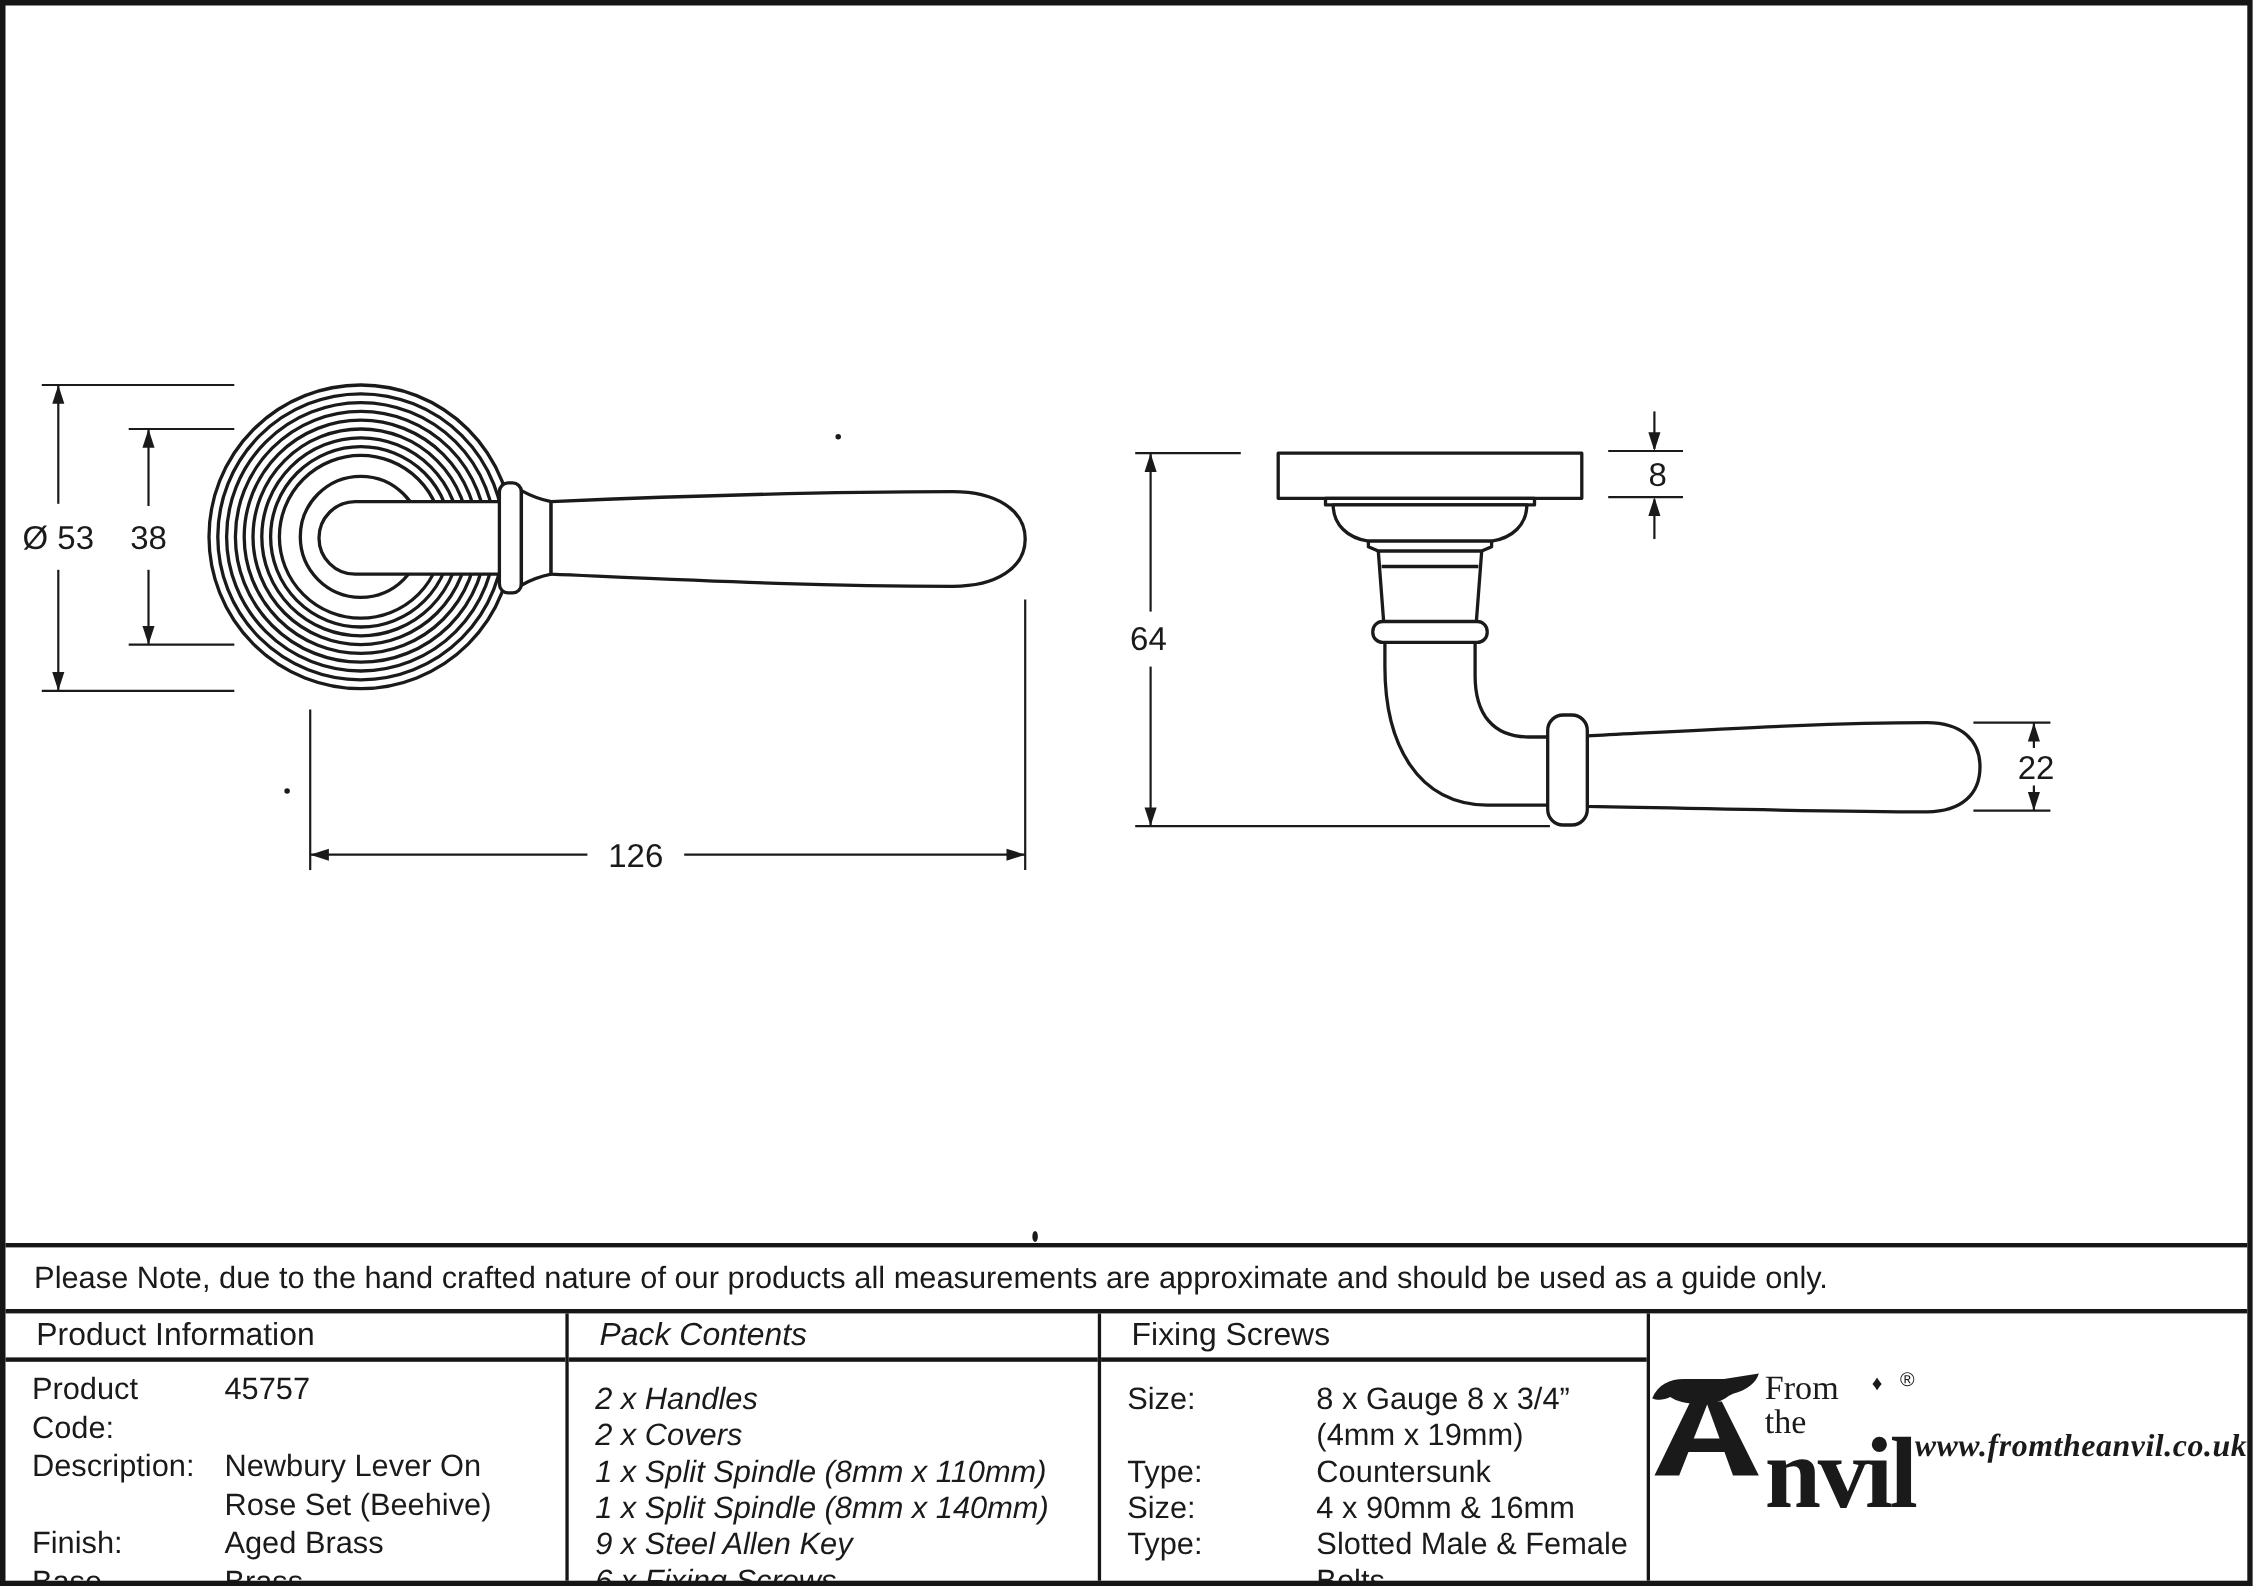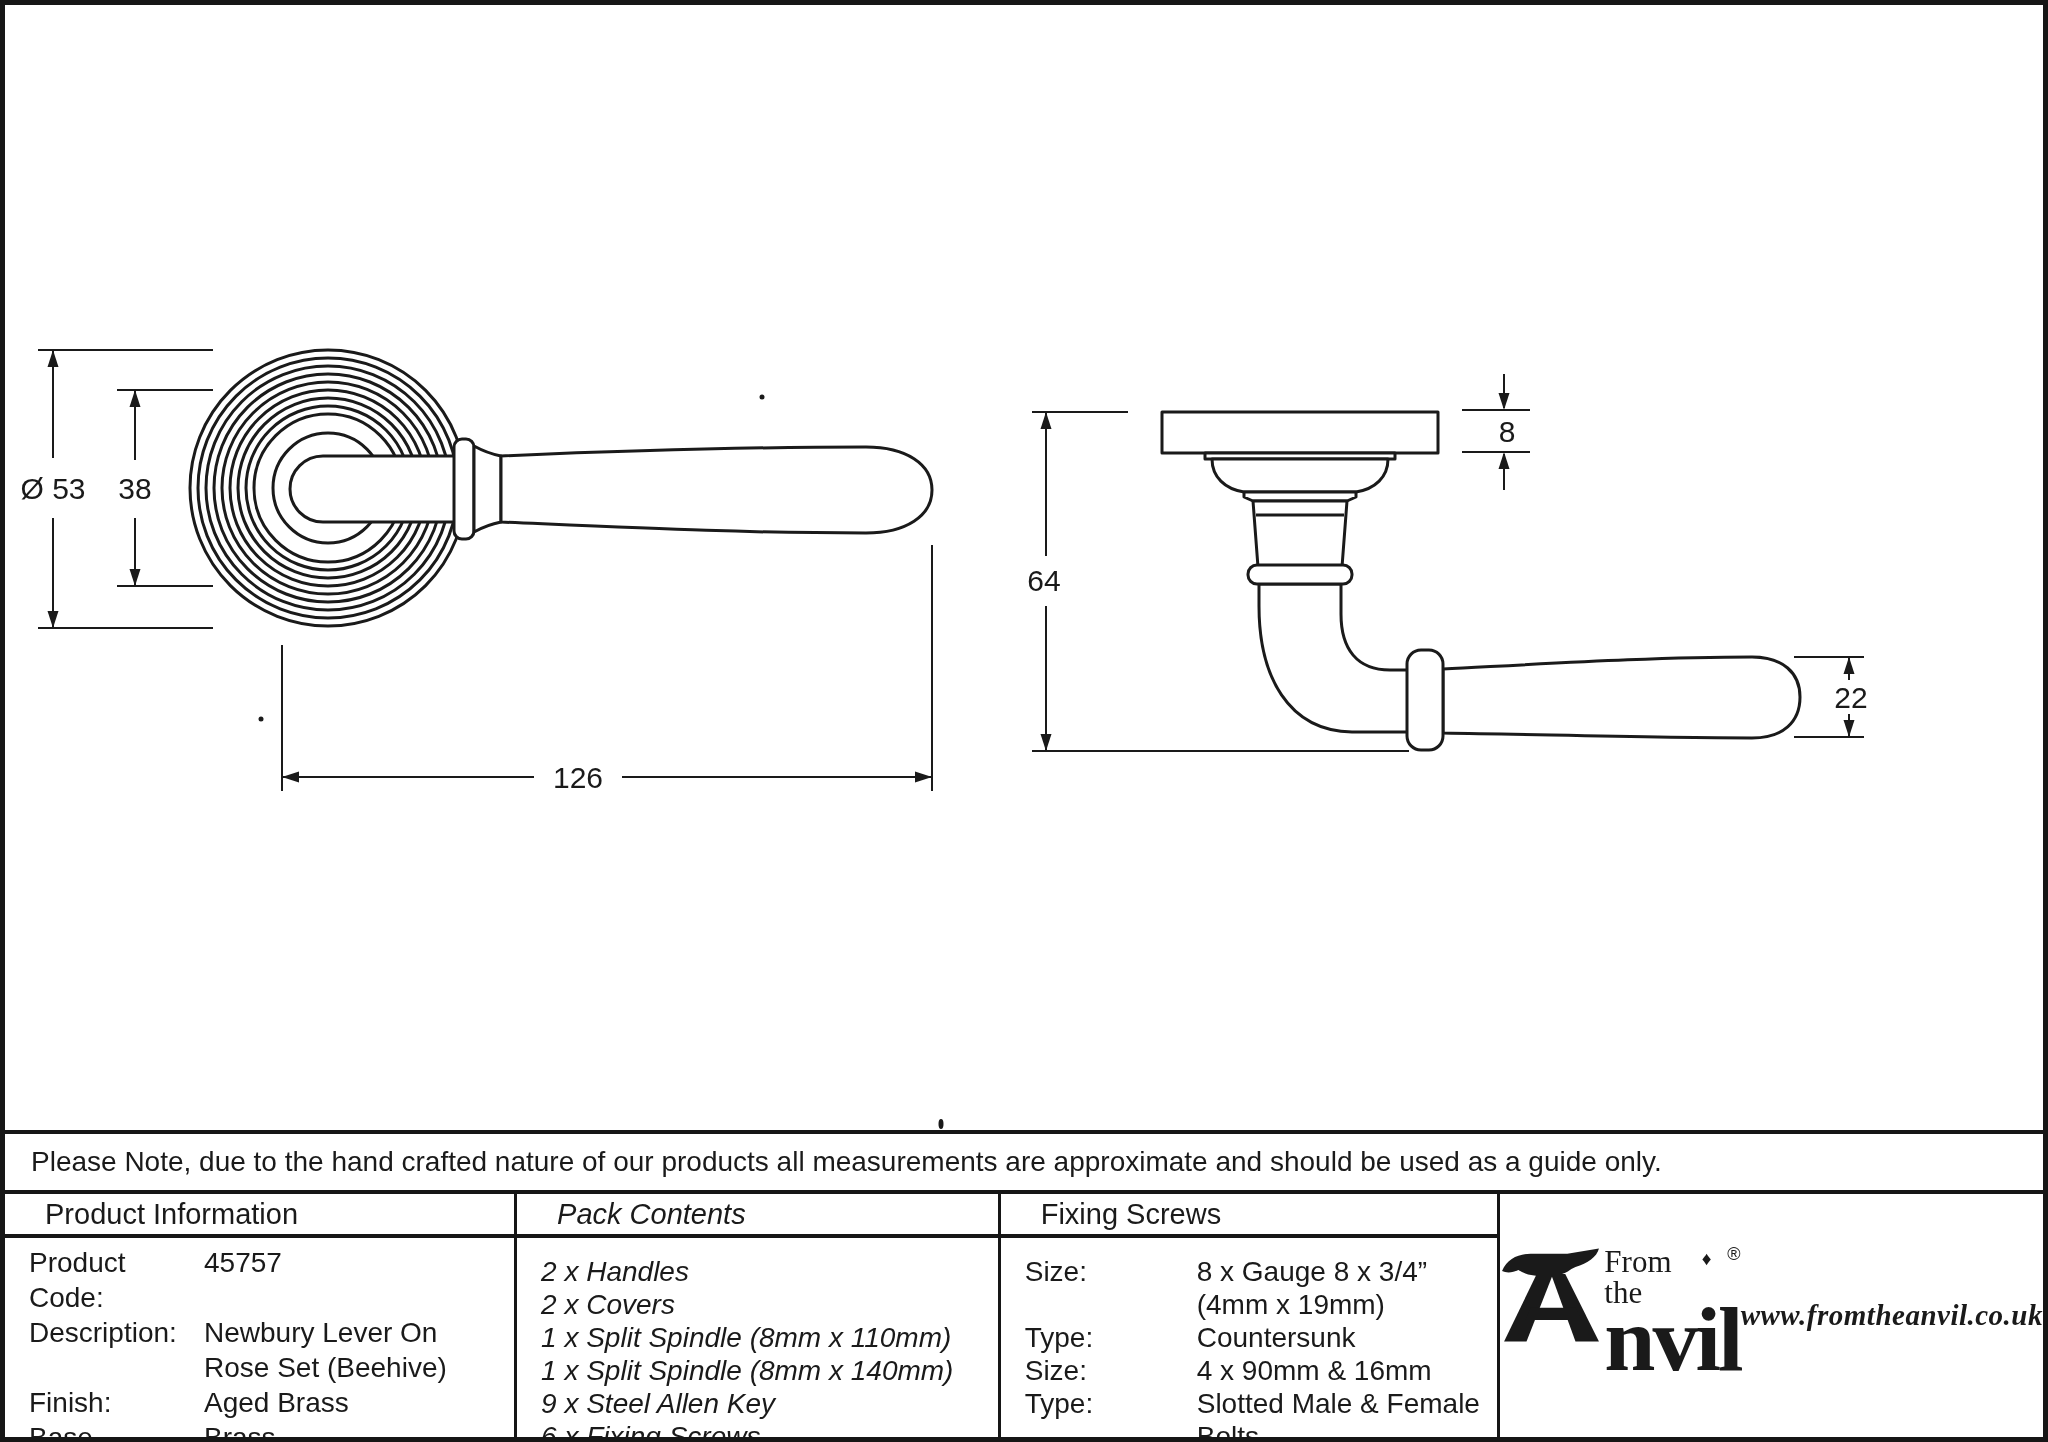--- a/index.html
+++ b/index.html
@@ -13,21 +13,21 @@
              display:flex;align-items:center;padding-left:26px;font-size:28px;box-sizing:border-box;}
   
   .spec-table{position:absolute;left:5px;right:5px;top:1190px;bottom:5px;border-top:4px solid #161616;
               display:flex;box-sizing:border-box;}
   .col{box-sizing:border-box;height:100%;}
   .col-product{width:576px;border-right:3px solid #161616;}
   .col-pack{width:544px;border-right:3px solid #161616;font-style:italic;}
   .col-fixing{width:562px;border-right:3px solid #161616;}
   .col-logo{flex:1;display:flex;justify-content:center;align-items:flex-start;padding-top:52px;}
   .col-header{height:44px;border-bottom:4px solid #161616;display:flex;align-items:center;
-              padding-left:40px;font-size:29px;box-sizing:border-box;}
+              padding-left:28px;font-size:29px;box-sizing:border-box;}
   .col-body{padding:7px 10px 0 24px;font-size:28px;}
   .col-body.tight{padding-top:17px;}
   .kv-row{display:flex;line-height:35px;}
   .kv-row .kv-label{width:175px;flex:0 0 auto;}
   .fix .kv-row{line-height:33px;}
   .fix .kv-label{width:172px;}
   .pack-item{line-height:33px;}
   
   .logo{display:flex;flex-direction:row;align-items:center;}
   .logo-main{display:flex;align-items:flex-start;}

